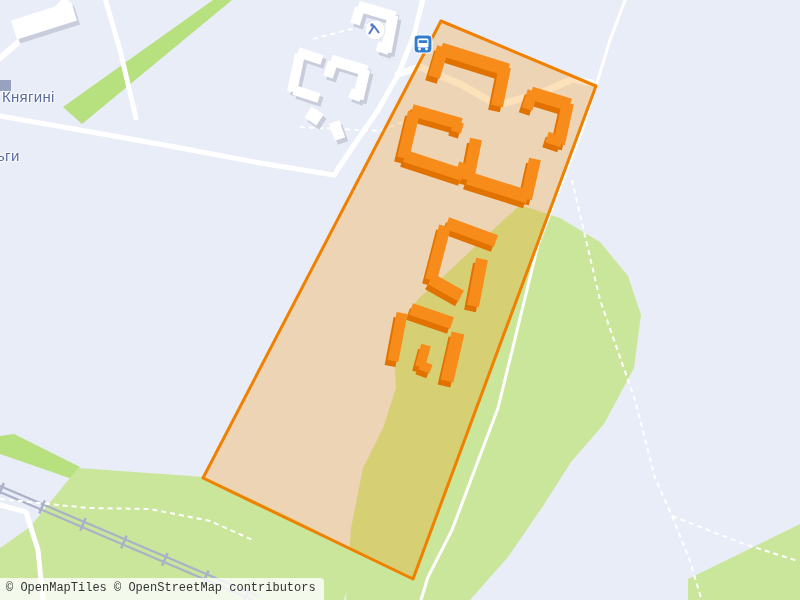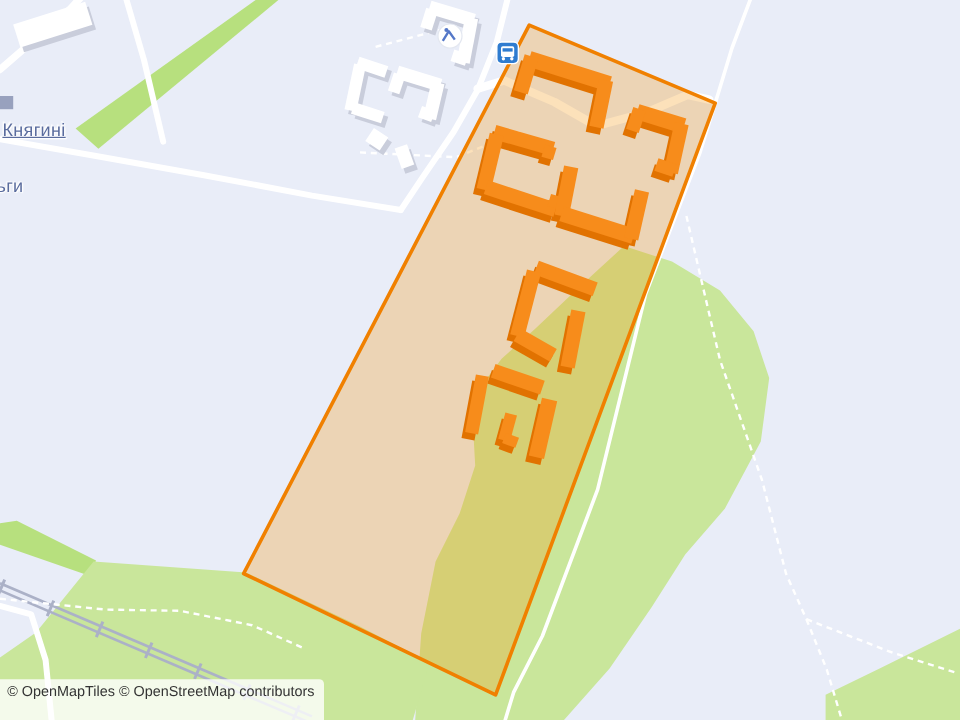--- a/index.html
+++ b/index.html
@@ -10,22 +10,22 @@
   }
   .map-wrap svg{position:absolute;left:0;top:0;}
   .street-label{
     position:absolute;color:#5A6C9E;font-size:15px;letter-spacing:.3px;
     text-shadow:0 0 2px #fff,0 0 2px #fff,1px 1px 1px #fff,-1px -1px 1px #fff;
     white-space:nowrap;pointer-events:none;
   }
   .attribution{
     position:absolute;left:0;bottom:0;height:15px;
     background:rgba(255,255,255,.8);
-    padding:3px 8px 16px 6px;border-top-right-radius:4px;
-    font-size:12px;color:#333;white-space:nowrap;
+    padding:3px 8px 4px 6px;border-top-right-radius:4px;
+    font-size:12px;color:#333;white-space:nowrap;font-family:Liberation Mono, monospace;
   }
   .logo{position:absolute;right:0;bottom:0;width:110px;height:45px;}
   .logo .logo-text{
     position:absolute;left:64px;top:13px;color:#fff;font-weight:bold;
     font-size:28px;line-height:28px;letter-spacing:.5px;
   }
 </style>
 </head>
 <body>
 
@@ -146,18 +146,18 @@
       </g>
       <g>
         <rect x="414" y="35" width="18" height="18" rx="4" fill="#2F7CD0" stroke="#fff" stroke-width="1.2"></rect>
         <rect x="417.5" y="38.5" width="11" height="9" rx="1.5" fill="#fff"></rect>
         <rect x="418.8" y="40.2" width="8.4" height="2.8" fill="#2F7CD0"></rect>
         <circle cx="419.5" cy="49" r="1.4" fill="#fff"></circle>
         <circle cx="426.5" cy="49" r="1.4" fill="#fff"></circle>
       </g>
     </svg>
 
-  <div class="street-label" style="left:2px;top:100px;text-decoration:underline;">Княгині</div>
+  <div class="street-label" style="left:2px;top:88px;">Княгині</div>
   <div class="street-label" style="left:-3px;top:147px;">ьги</div>
 
   <div class="attribution">© OpenMapTiles © OpenStreetMap contributors</div>
 
 </div>
 
 </body></html>

